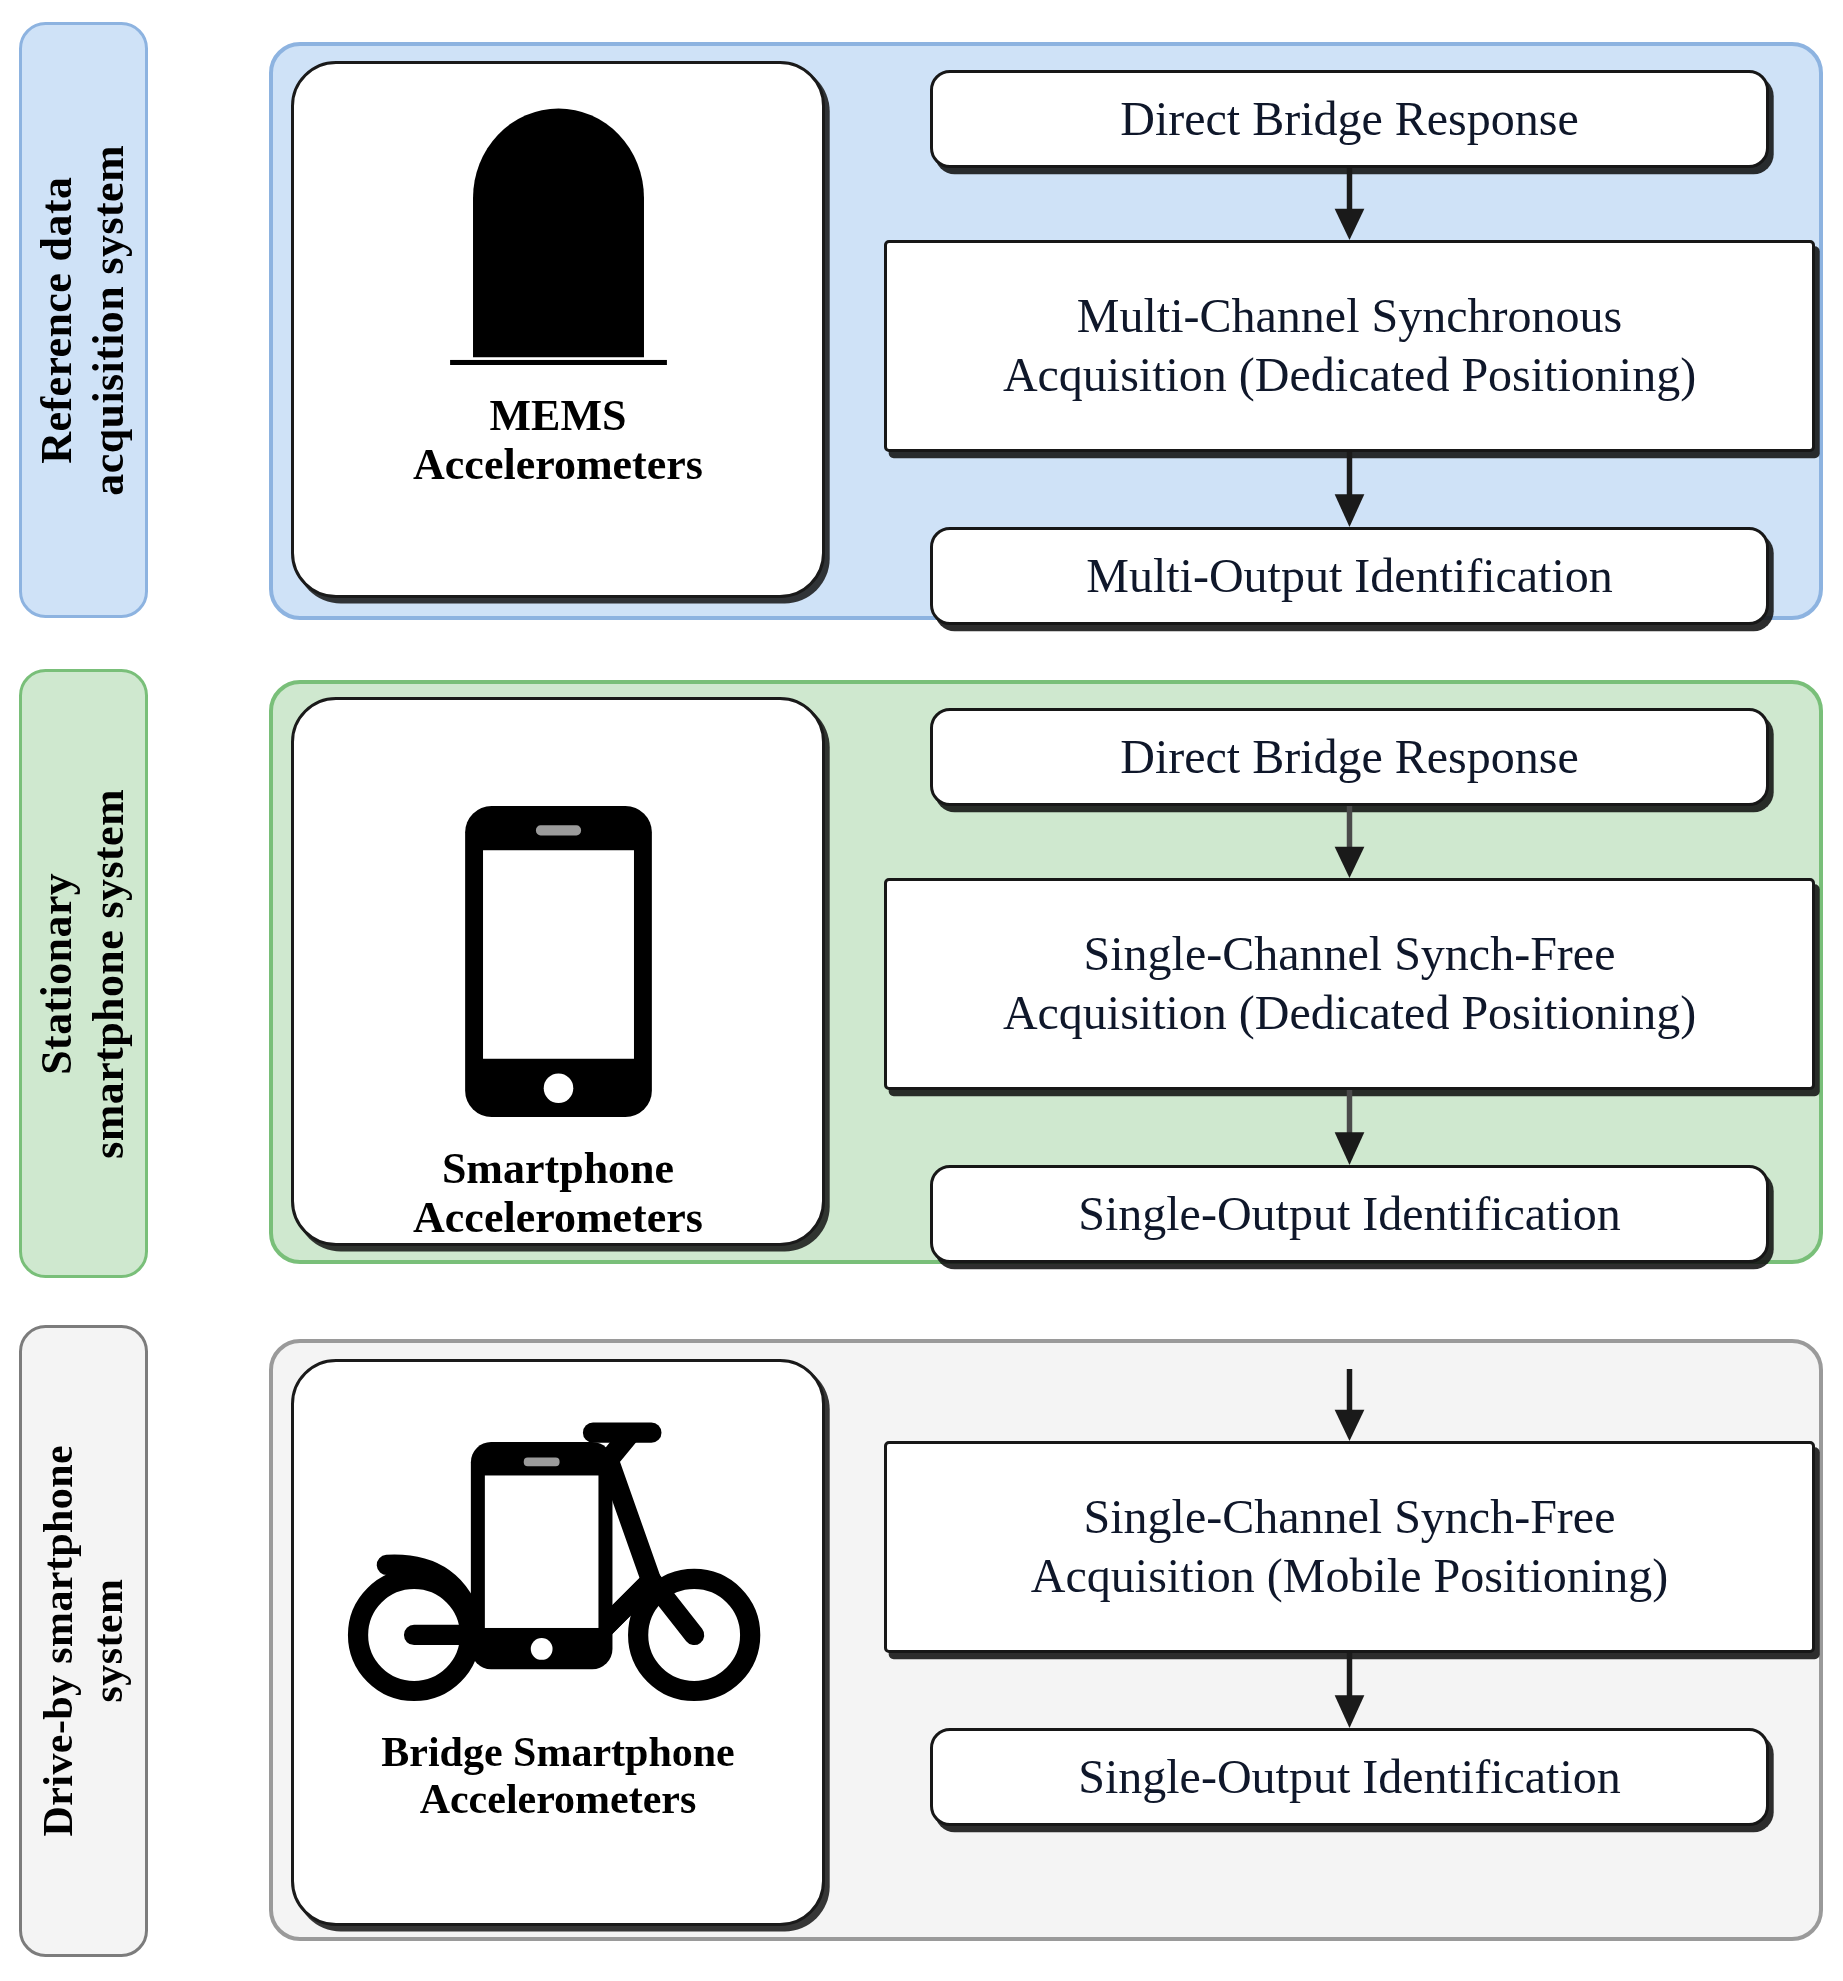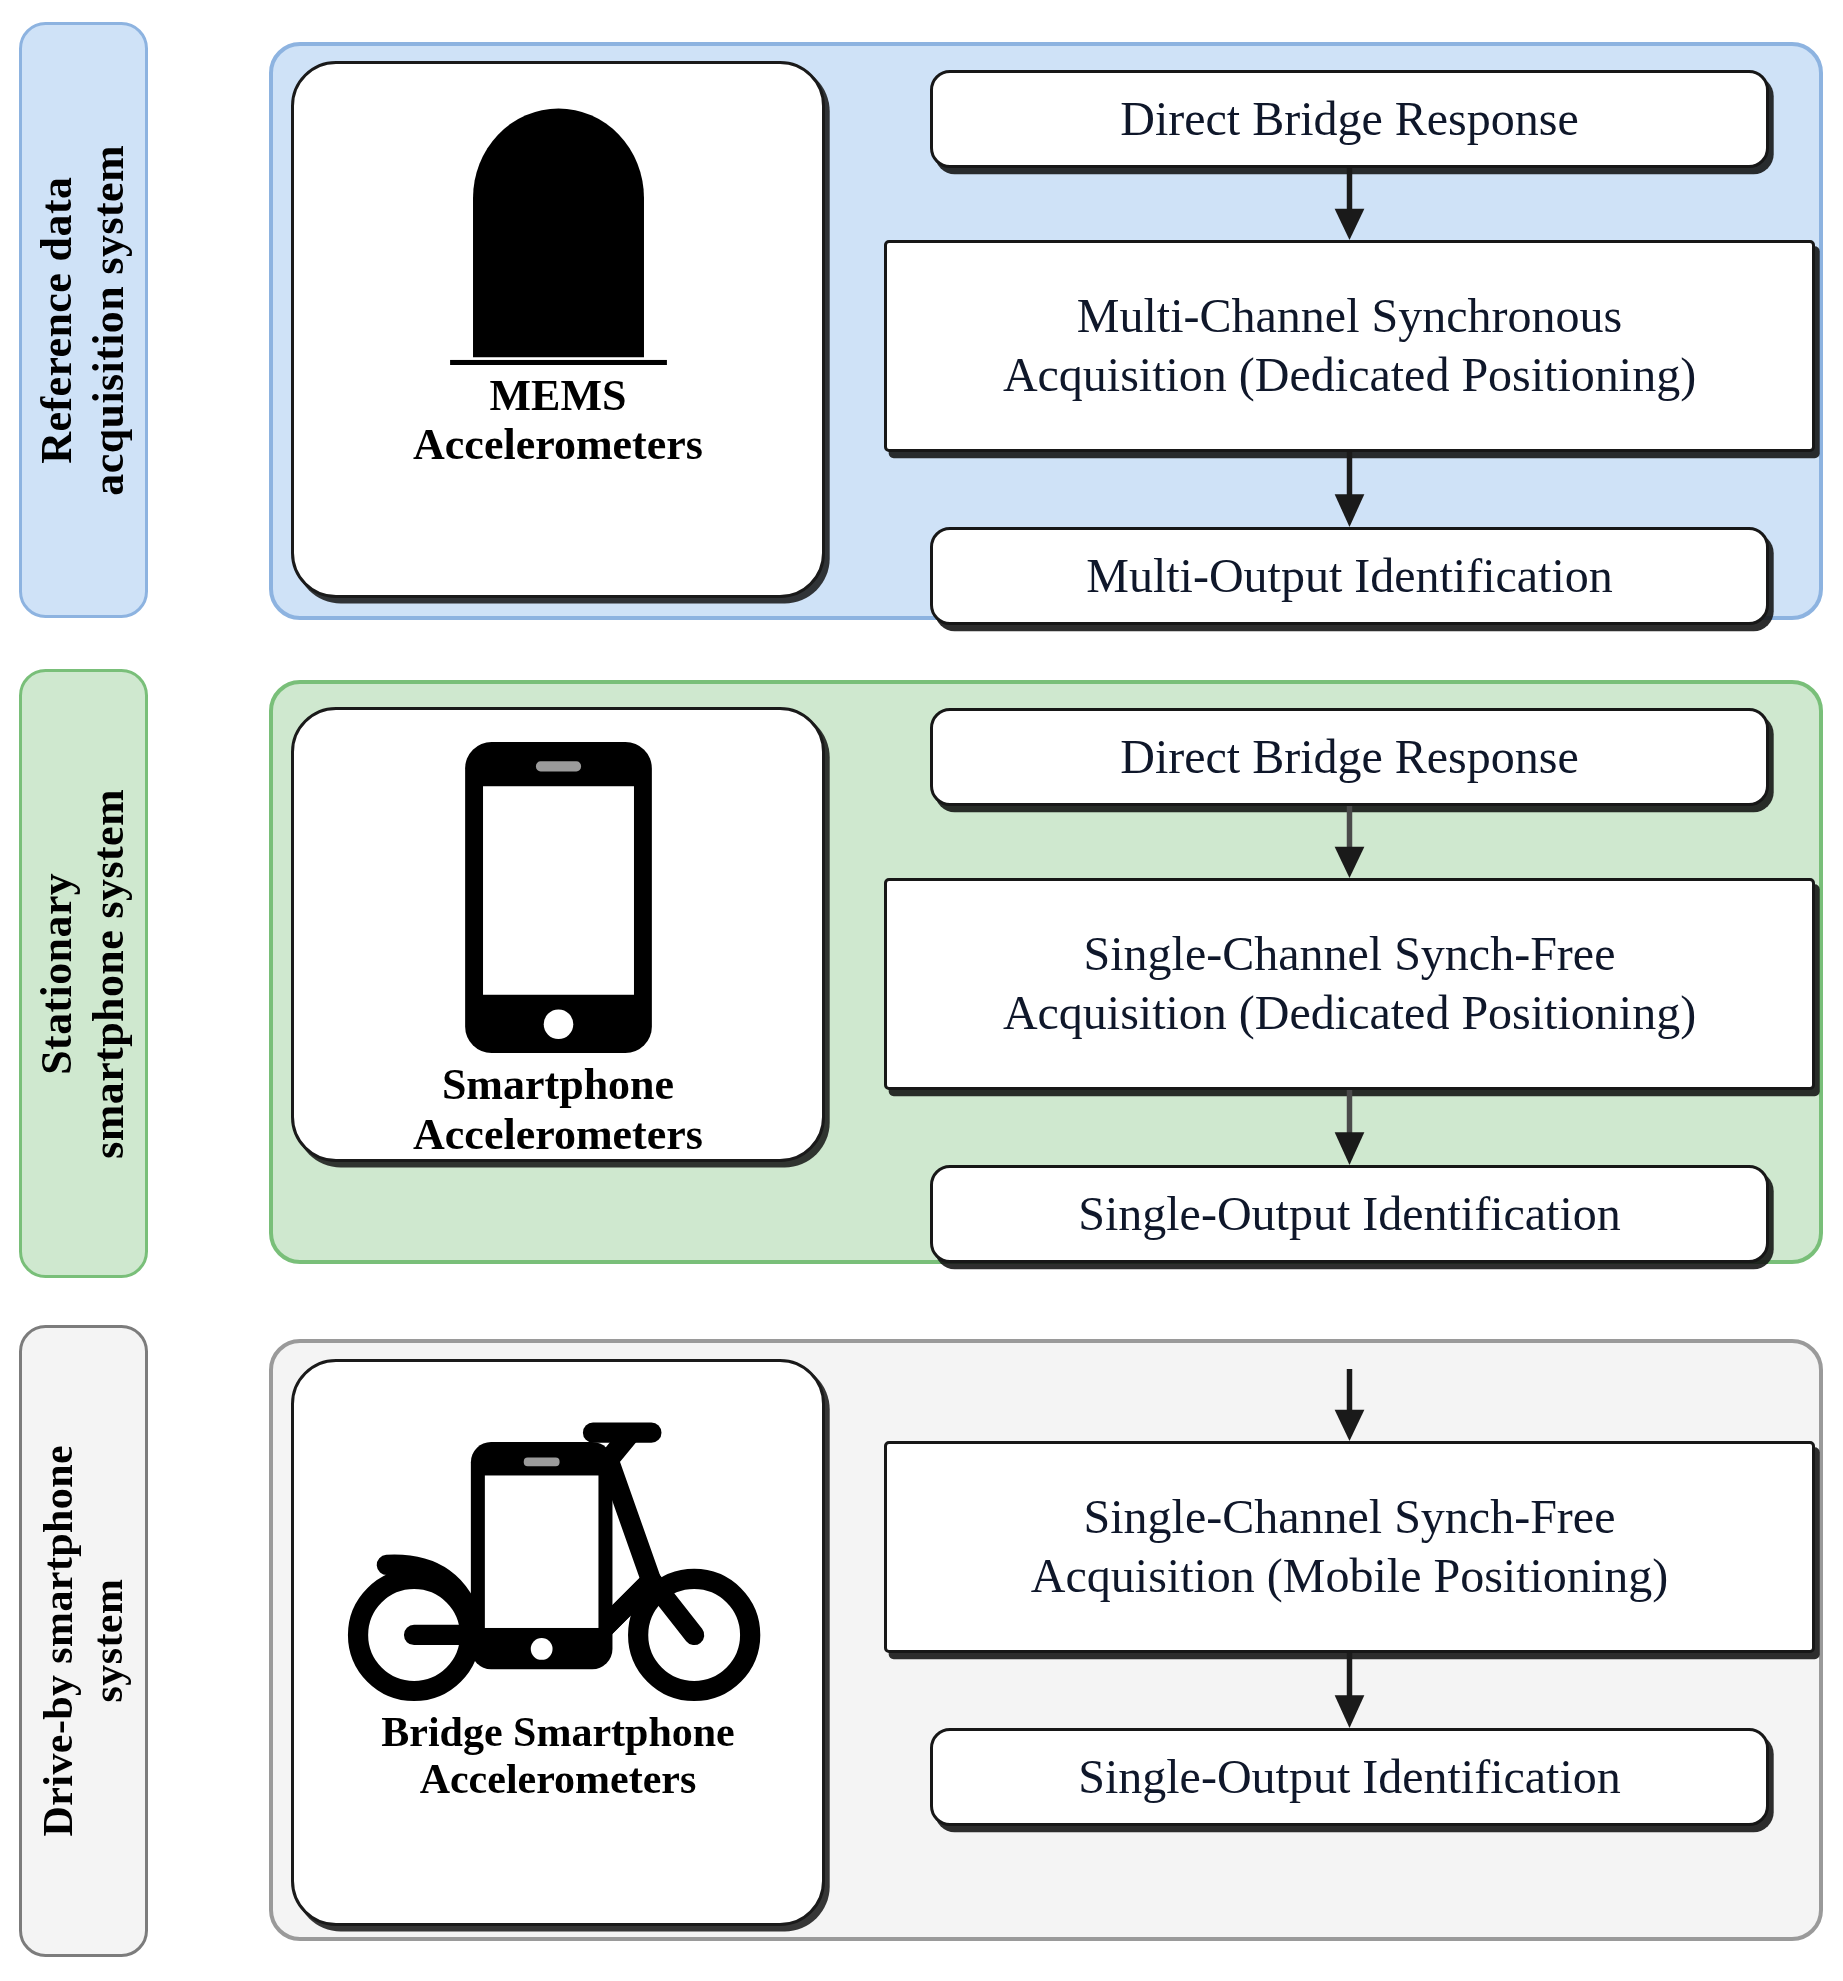--- a/index.html
+++ b/index.html
@@ -86,42 +86,42 @@
     border: 3.9px solid #1a1a1a;
     border-radius: 45px;
     box-sizing: border-box;
     box-shadow: 4.7px 5.4px 0 rgba(20,20,20,0.85);
     display: flex;
     flex-direction: column;
     align-items: center;
     justify-content: flex-start;
   }
   .row-1 .icon-card { top: 39px; height: 537px; }
-  .row-2 .icon-card { top: 38px; height: 455px; }
+  .row-2 .icon-card { top: 28px; height: 549px; justify-content: flex-end; }
   .row-3 .icon-card { top: 34px; height: 567px; }
 
   .icon-art {
     display: flex;
     align-items: center;
     justify-content: center;
     flex: 0 0 auto;
   }
   .row-1 .icon-art { margin-top: 26.5px; height: 277px; }
   .row-2 .icon-art { margin-top: 28px; height: 319px; }
   .row-3 .icon-art { margin-top: 23px; height: 321px; }
 
   .icon-caption {
     font-weight: bold;
     font-size: 44px;
     line-height: 1.13;
     text-align: center;
     color: #000000;
     white-space: pre-line;
     padding: 0 11px;
-    margin-top: 3px;
+    margin-top: 23px;
   }
   .row-3 .icon-caption { font-size: 42px; }
 
   
   .flow-col {
     position: absolute;
     left: 884px;
     width: 931px;
   }
   .row-1 .flow-col { top: 48px; }

